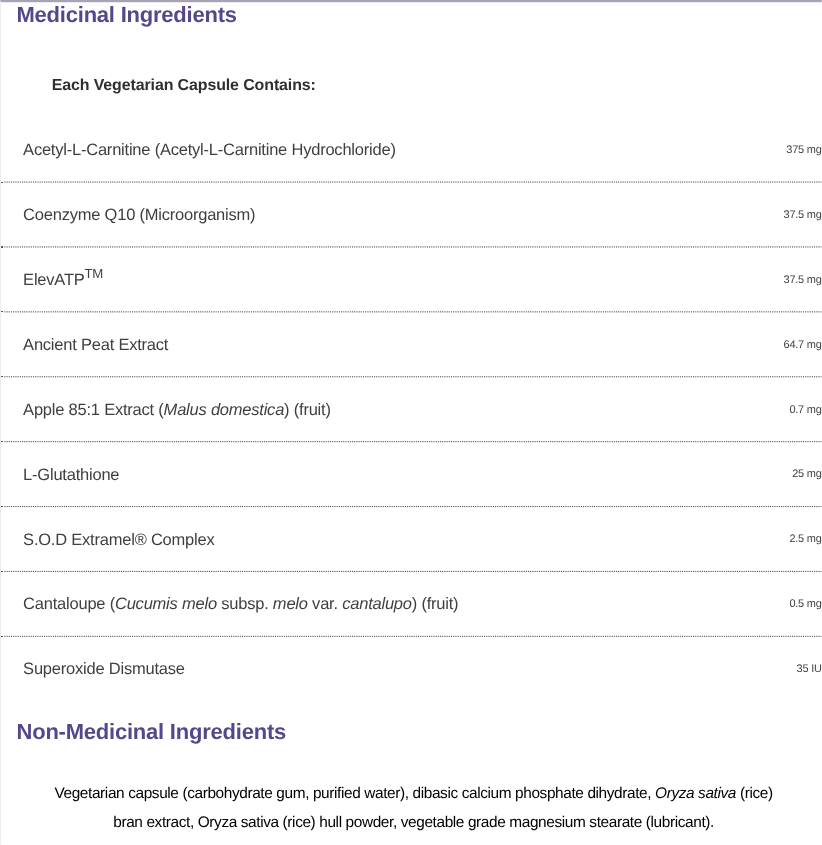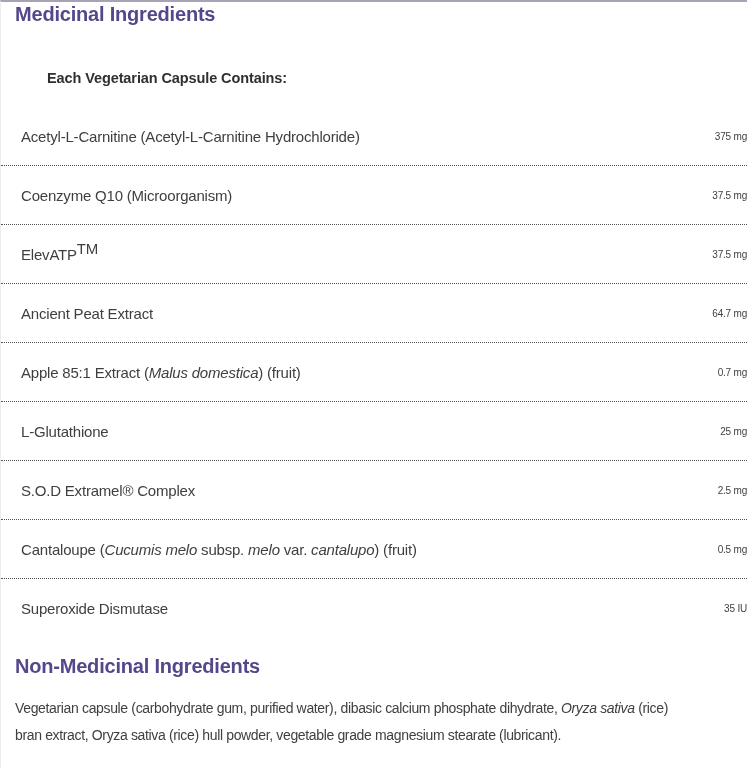--- a/index.html
+++ b/index.html
@@ -54,30 +54,31 @@
     letter-spacing:-0.2px;
     padding-right:8px;
   }
   .cell-amount{
     width:110px;
     font-size:10px;
     letter-spacing:-0.2px;
     text-align:right;
   }
   sup{
-    font-size:15px;
+    font-size:12px;
     vertical-align:super;
     line-height:0;
   }
   .nmi{
-    margin:17px 10px 0 14px;
+    margin:29px 10px 0 14px;
     font-size:14px;
     line-height:27px;
     letter-spacing:-0.35px;
-    color:#404040;
+    color:#000000;
+    text-align:center;
   }
   .it{font-style:italic;}
 </style>
 </head>
 <body>
 
 <div class="page">
 
   <h2 class="h2a">Medicinal Ingredients</h2>
 

